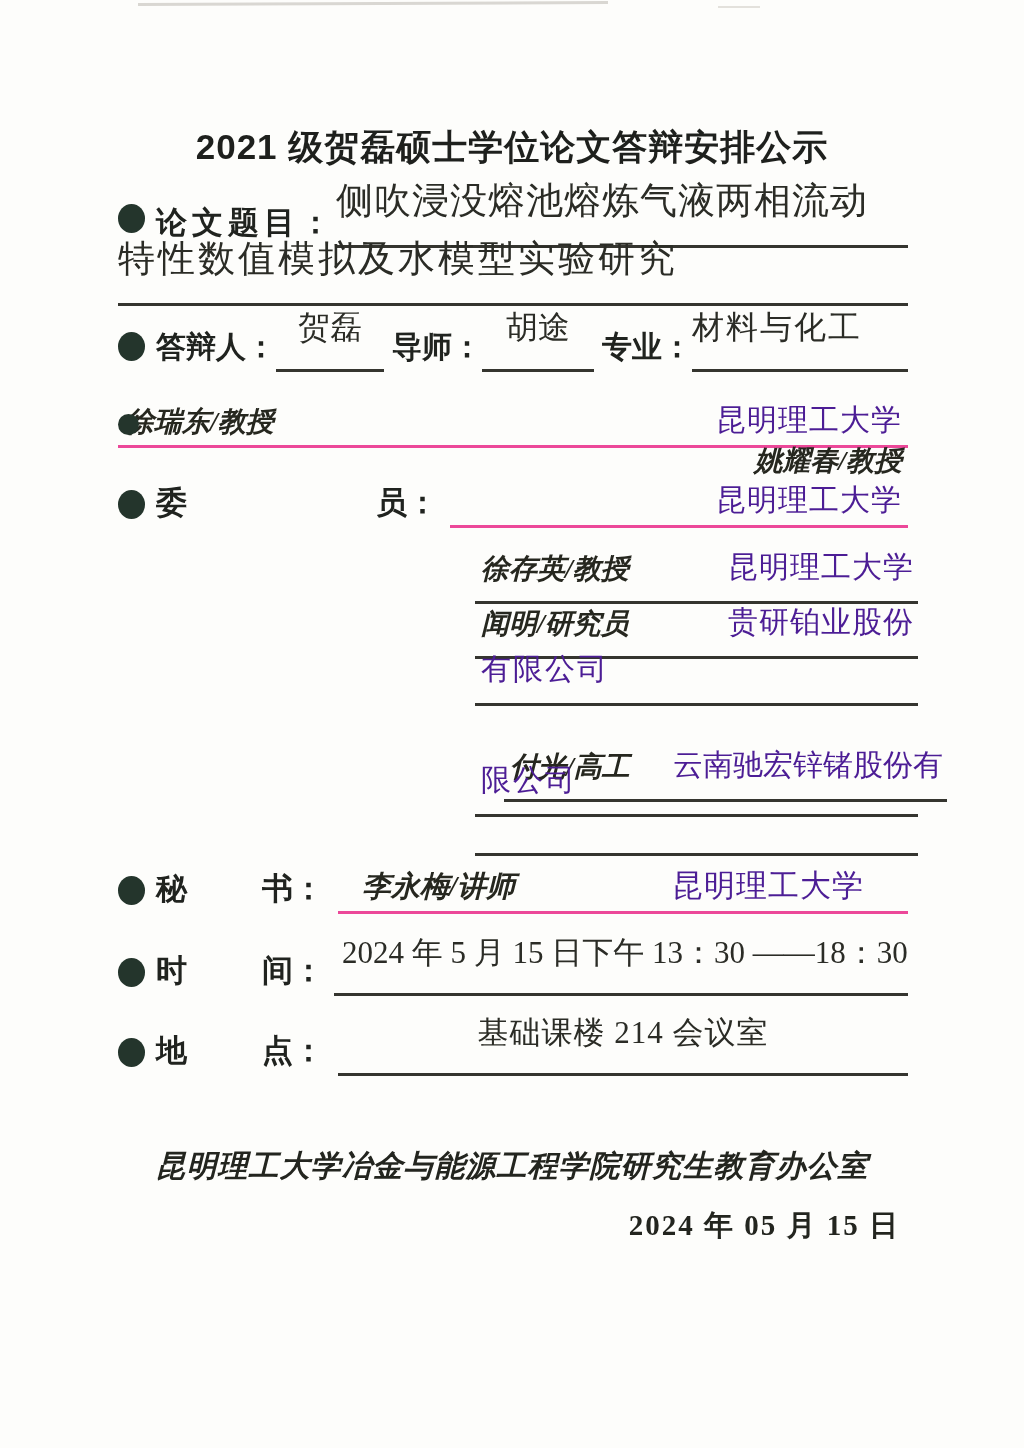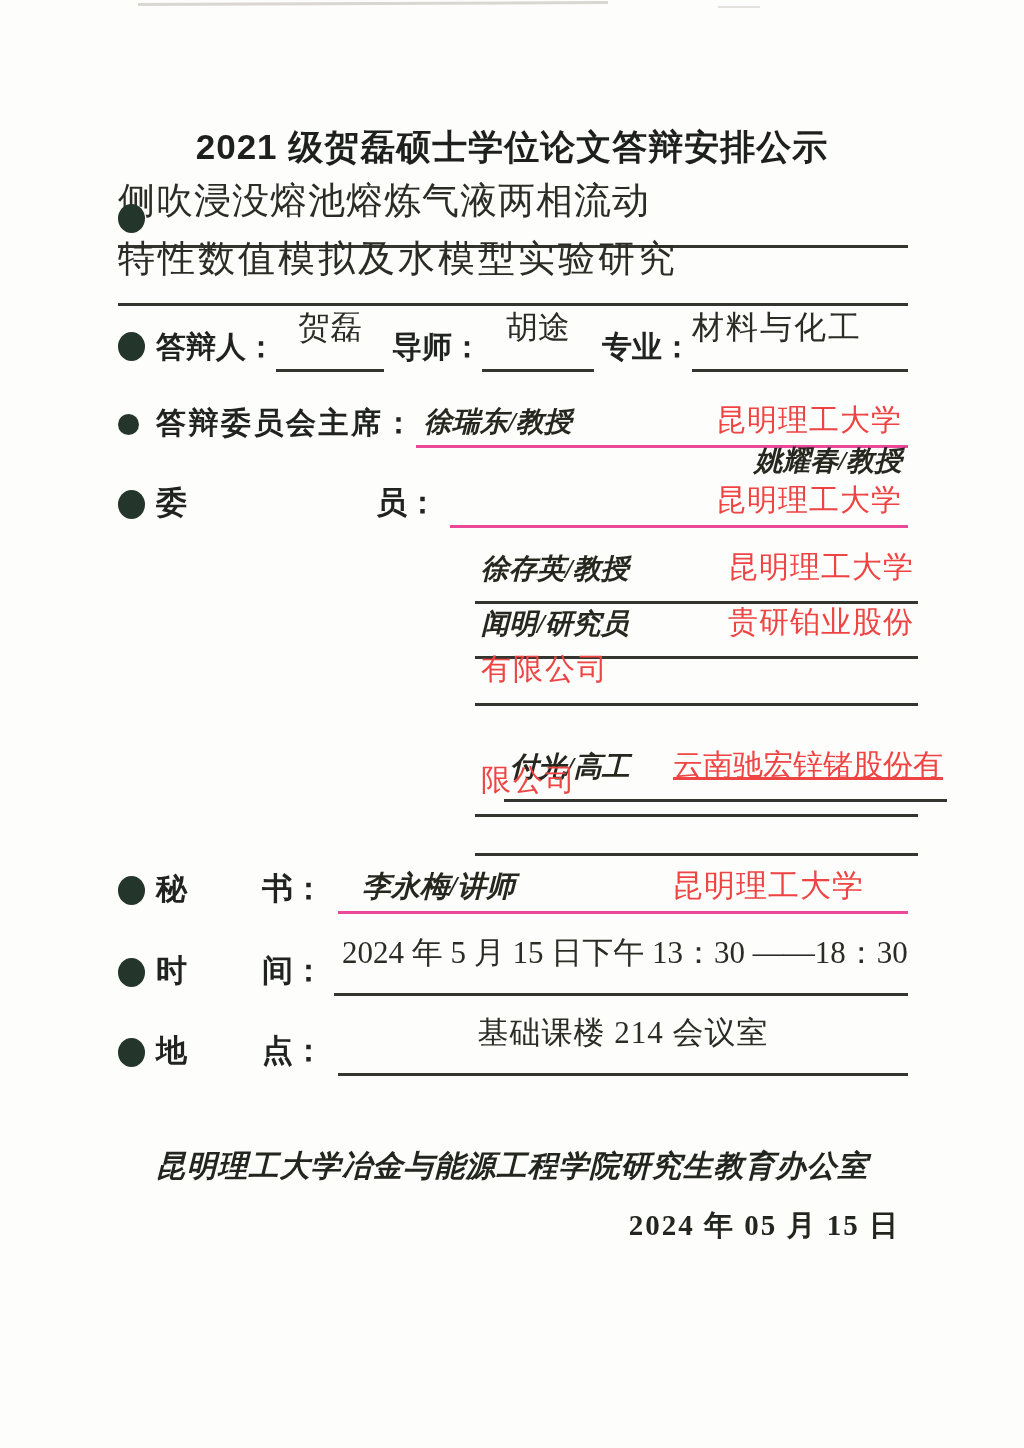--- a/index.html
+++ b/index.html
@@ -86,21 +86,21 @@
   .script-name {
     font-style: italic;
     font-weight: bold;
     font-size: 28px;
     color: #26271f;
     white-space: nowrap;
   }
   .affil {
     font-size: 30px;
     letter-spacing: 1px;
-    color: #ef4444;
+    color: #4c1d95;
     white-space: nowrap;
   }
 
   .m-row {
     position: absolute; left: 475px; width: 433px;
     display: flex; justify-content: space-between; align-items: flex-end;
     border-bottom: 3px solid #35352f;
     padding: 0 4px 13px 6px;
   }
   .m-row.single { justify-content: flex-start; }
@@ -129,40 +129,40 @@
 
 <div class="sheet">
 
   <div class="artifact-top"></div>
   <div class="artifact-top2"></div>
 
   <div class="doc-title">2021 级贺磊硕士学位论文答辩安排公示</div>
 
   <div class="line" style="top:188px; height:60px;">
     <span class="bullet" style="top:16px;"></span>
+    <span class="label first" style="font-size:31px; letter-spacing:5px;">论文题目：</span>
     <span class="u-cell value big-value" style="flex:1;">侧吹浸没熔池熔炼气液两相流动</span>
   </div>
 
   <div class="line" style="top:248px; height:58px;">
     <span class="u-cell value big-value" style="flex:1; letter-spacing:3px;">特性数值模拟及水模型实验研究</span>
   </div>
 
   <div class="line" style="top:318px; height:54px;">
     <span class="bullet" style="top:14px;"></span>
     <span class="label first">答辩人：</span>
     <span class="u-cell value" style="flex:0 0 108px; text-align:center;">贺磊</span>
     <span class="label" style="margin-left:8px;">导师：</span>
     <span class="u-cell value" style="flex:0 0 112px; text-align:center;">胡途</span>
     <span class="label" style="margin-left:8px;">专业：</span>
     <span class="u-cell value" style="flex:1; letter-spacing:2px;">材料与化工</span>
   </div>
 
   <div class="line" style="top:396px; height:52px;">
     <span class="bullet small" style="top:18px;"></span>
-    <span class="label first" style="letter-spacing:2.5px;">答辩委员会主席：</span>
     <span class="pair-cell">
       <span class="script-name">徐瑞东/教授</span>
       <span class="affil">昆明理工大学</span>
     </span>
   </div>
 
   <div class="line" style="top:476px; height:52px;">
     <span class="bullet" style="top:14px;"></span>
     <span class="label-box" style="width:282px;">
       <span>委</span>
@@ -183,21 +183,21 @@
     <span class="script-name">闻明/研究员</span>
     <span class="affil">贵研铂业股份</span>
   </div>
 
   <div class="m-row single" style="top:644px; height:46px;">
     <span class="affil" style="letter-spacing:2px;">有限公司</span>
   </div>
 
   <div class="m-row" style="top:740px; height:46px;margin-left:29px;">
     <span class="script-name">付光/高工</span>
-    <span class="affil" style="letter-spacing:0;text-decoration:underline;">云南驰宏锌锗股份有</span>
+    <span class="affil" style="letter-spacing:0;">云南驰宏锌锗股份有</span>
   </div>
 
   <div class="m-row single" style="top:755px; height:46px;">
     <span class="affil" style="letter-spacing:2px;">限公司</span>
   </div>
 
   <div class="m-row" style="top:800px; height:40px;"></div>
 
   <div class="line" style="top:862px; height:52px;">
     <span class="bullet" style="top:14px;"></span>

